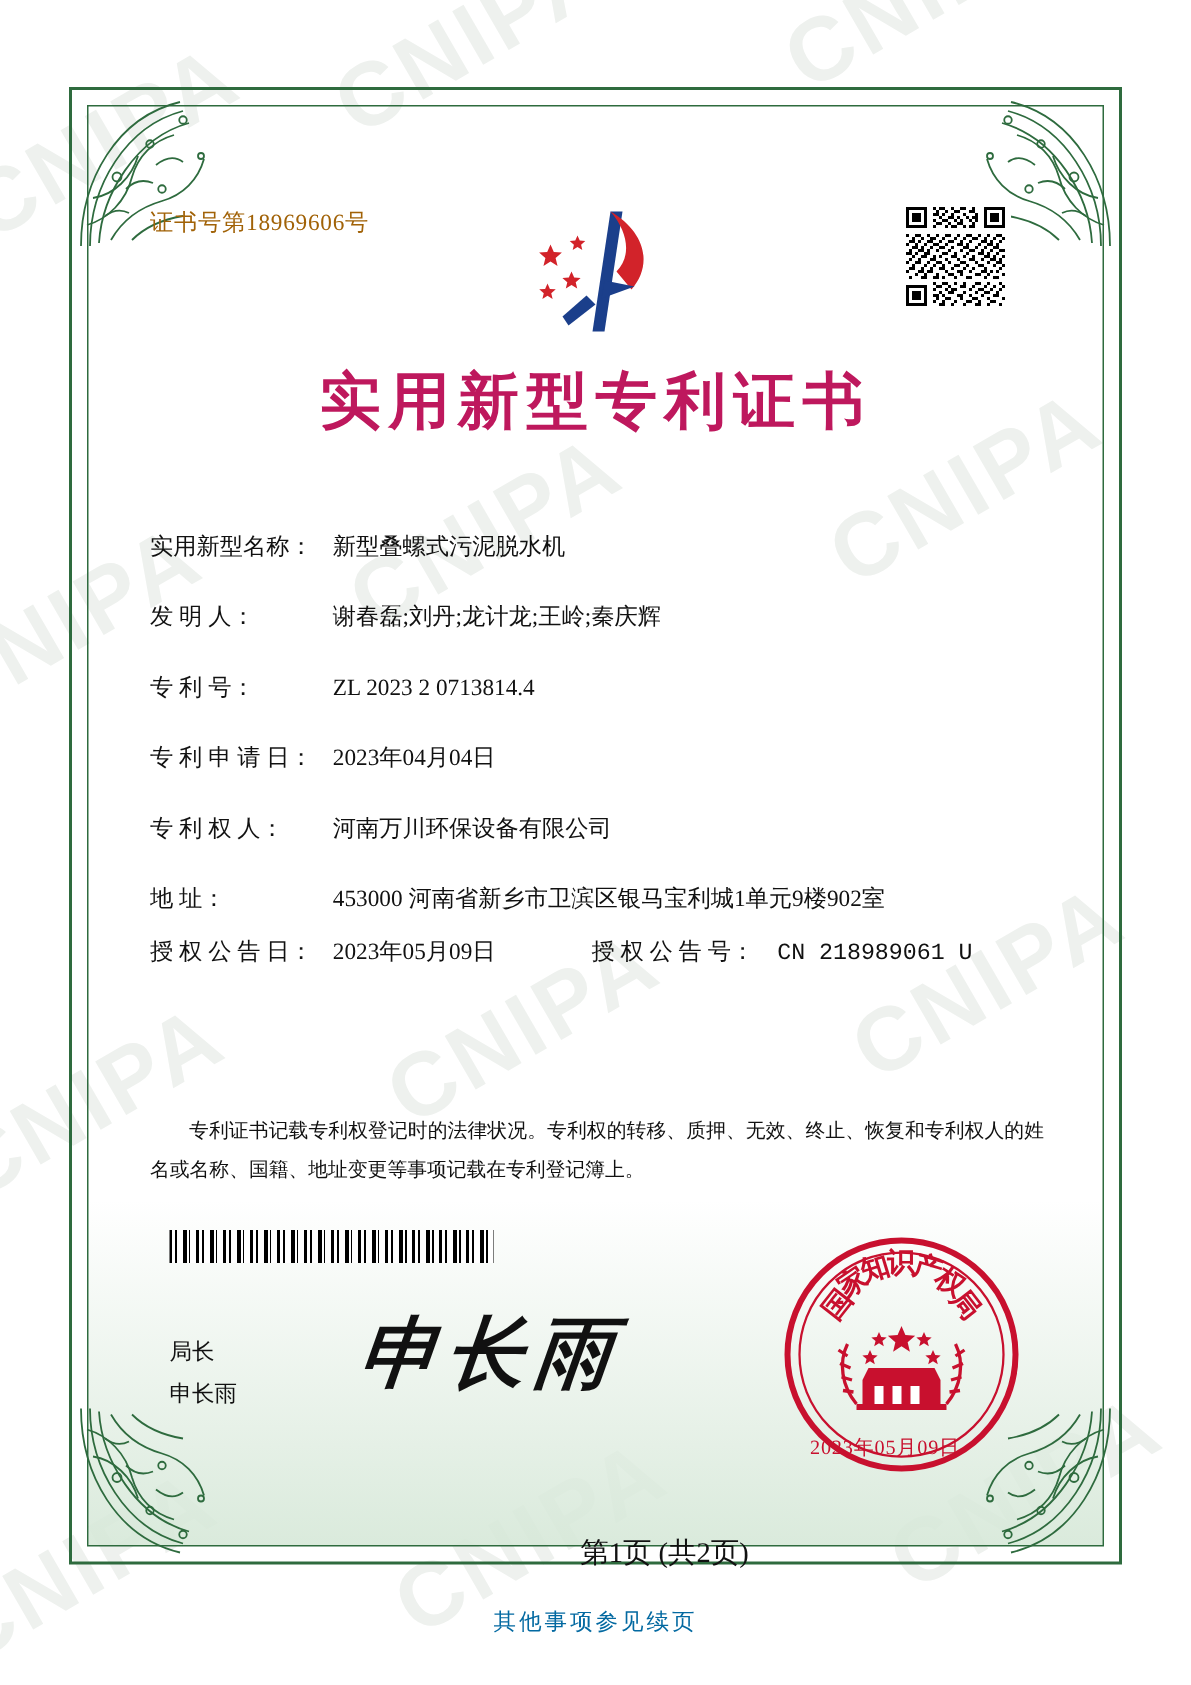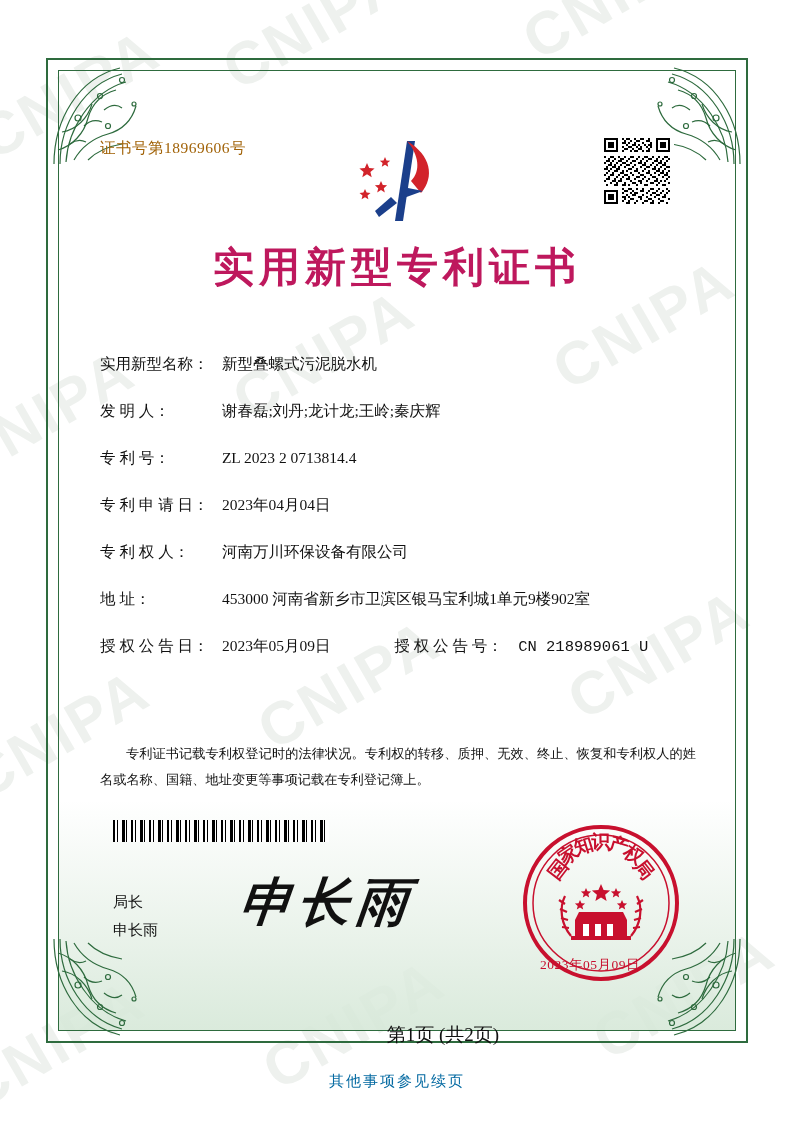--- a/index.html
+++ b/index.html
@@ -155,21 +155,21 @@
     text-align: right;
   }
 
   .grant-row {
     position: relative;
     height: 47px;
     font-size: 15.5px;
     color: #111;
     white-space: nowrap;
   }
-  .grant-row .lbl2 { display:inline-block; width: 118px; margin-top: 12px; }
+  .grant-row .lbl2 { display:inline-block; width: 118px; }
   .grant-row .val2 { display:inline-block; }
   .grant-row .lbl3 { display:inline-block; width: 120px; margin-left: 60px; }
   .grant-row .val3 { display:inline-block;font-family:Liberation Mono, monospace; }
 
   .para {
     position: absolute;
     left: 100px;
     width: 596px;
     font-size: 13.2px;
     line-height: 26px;

